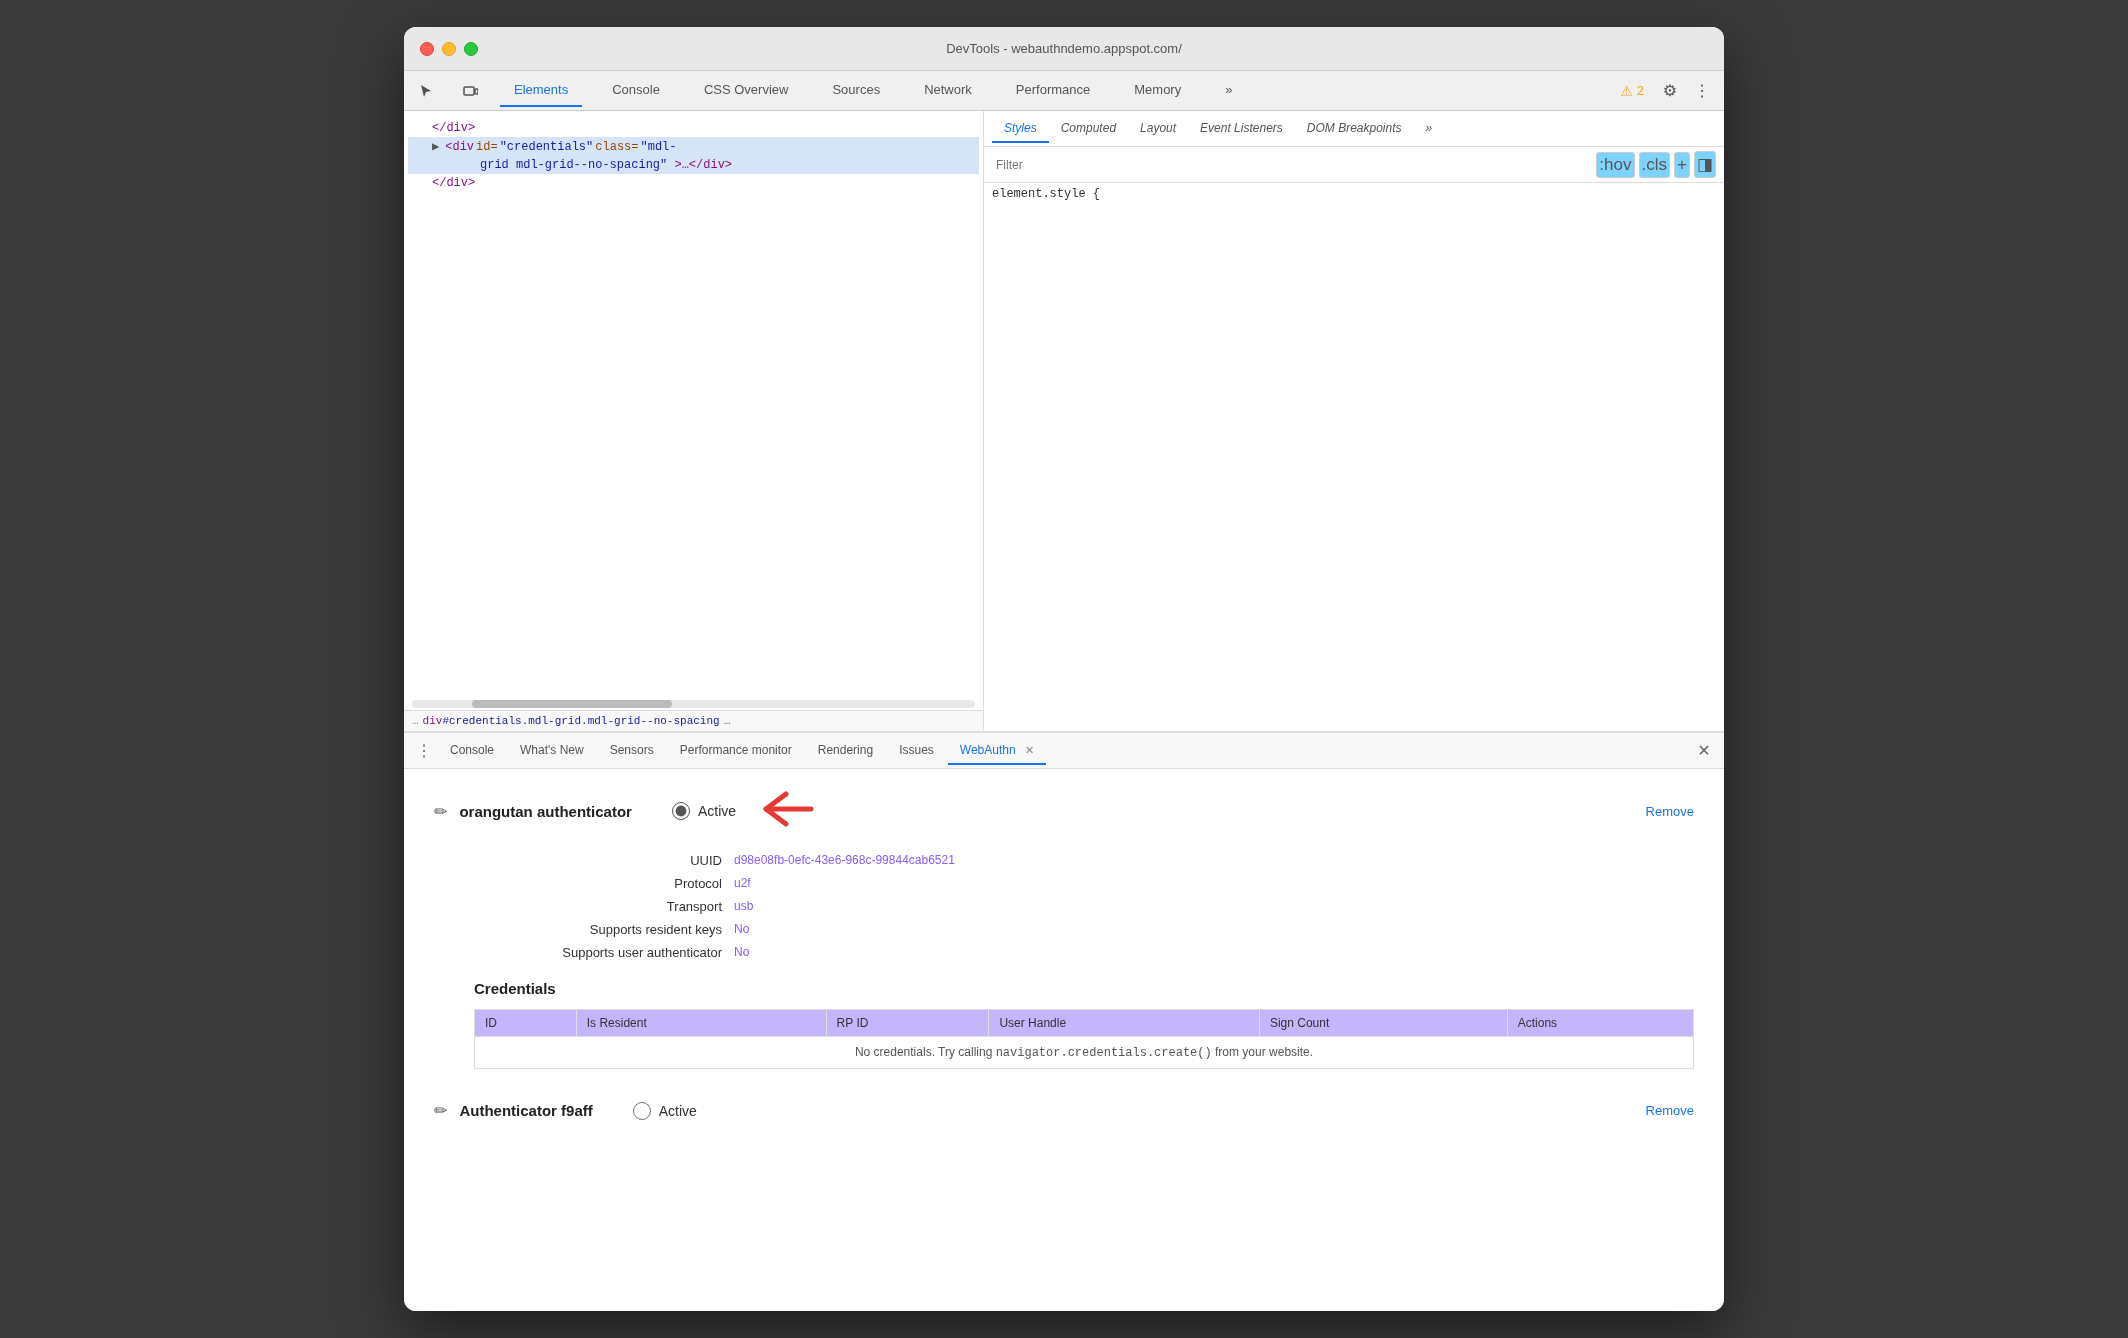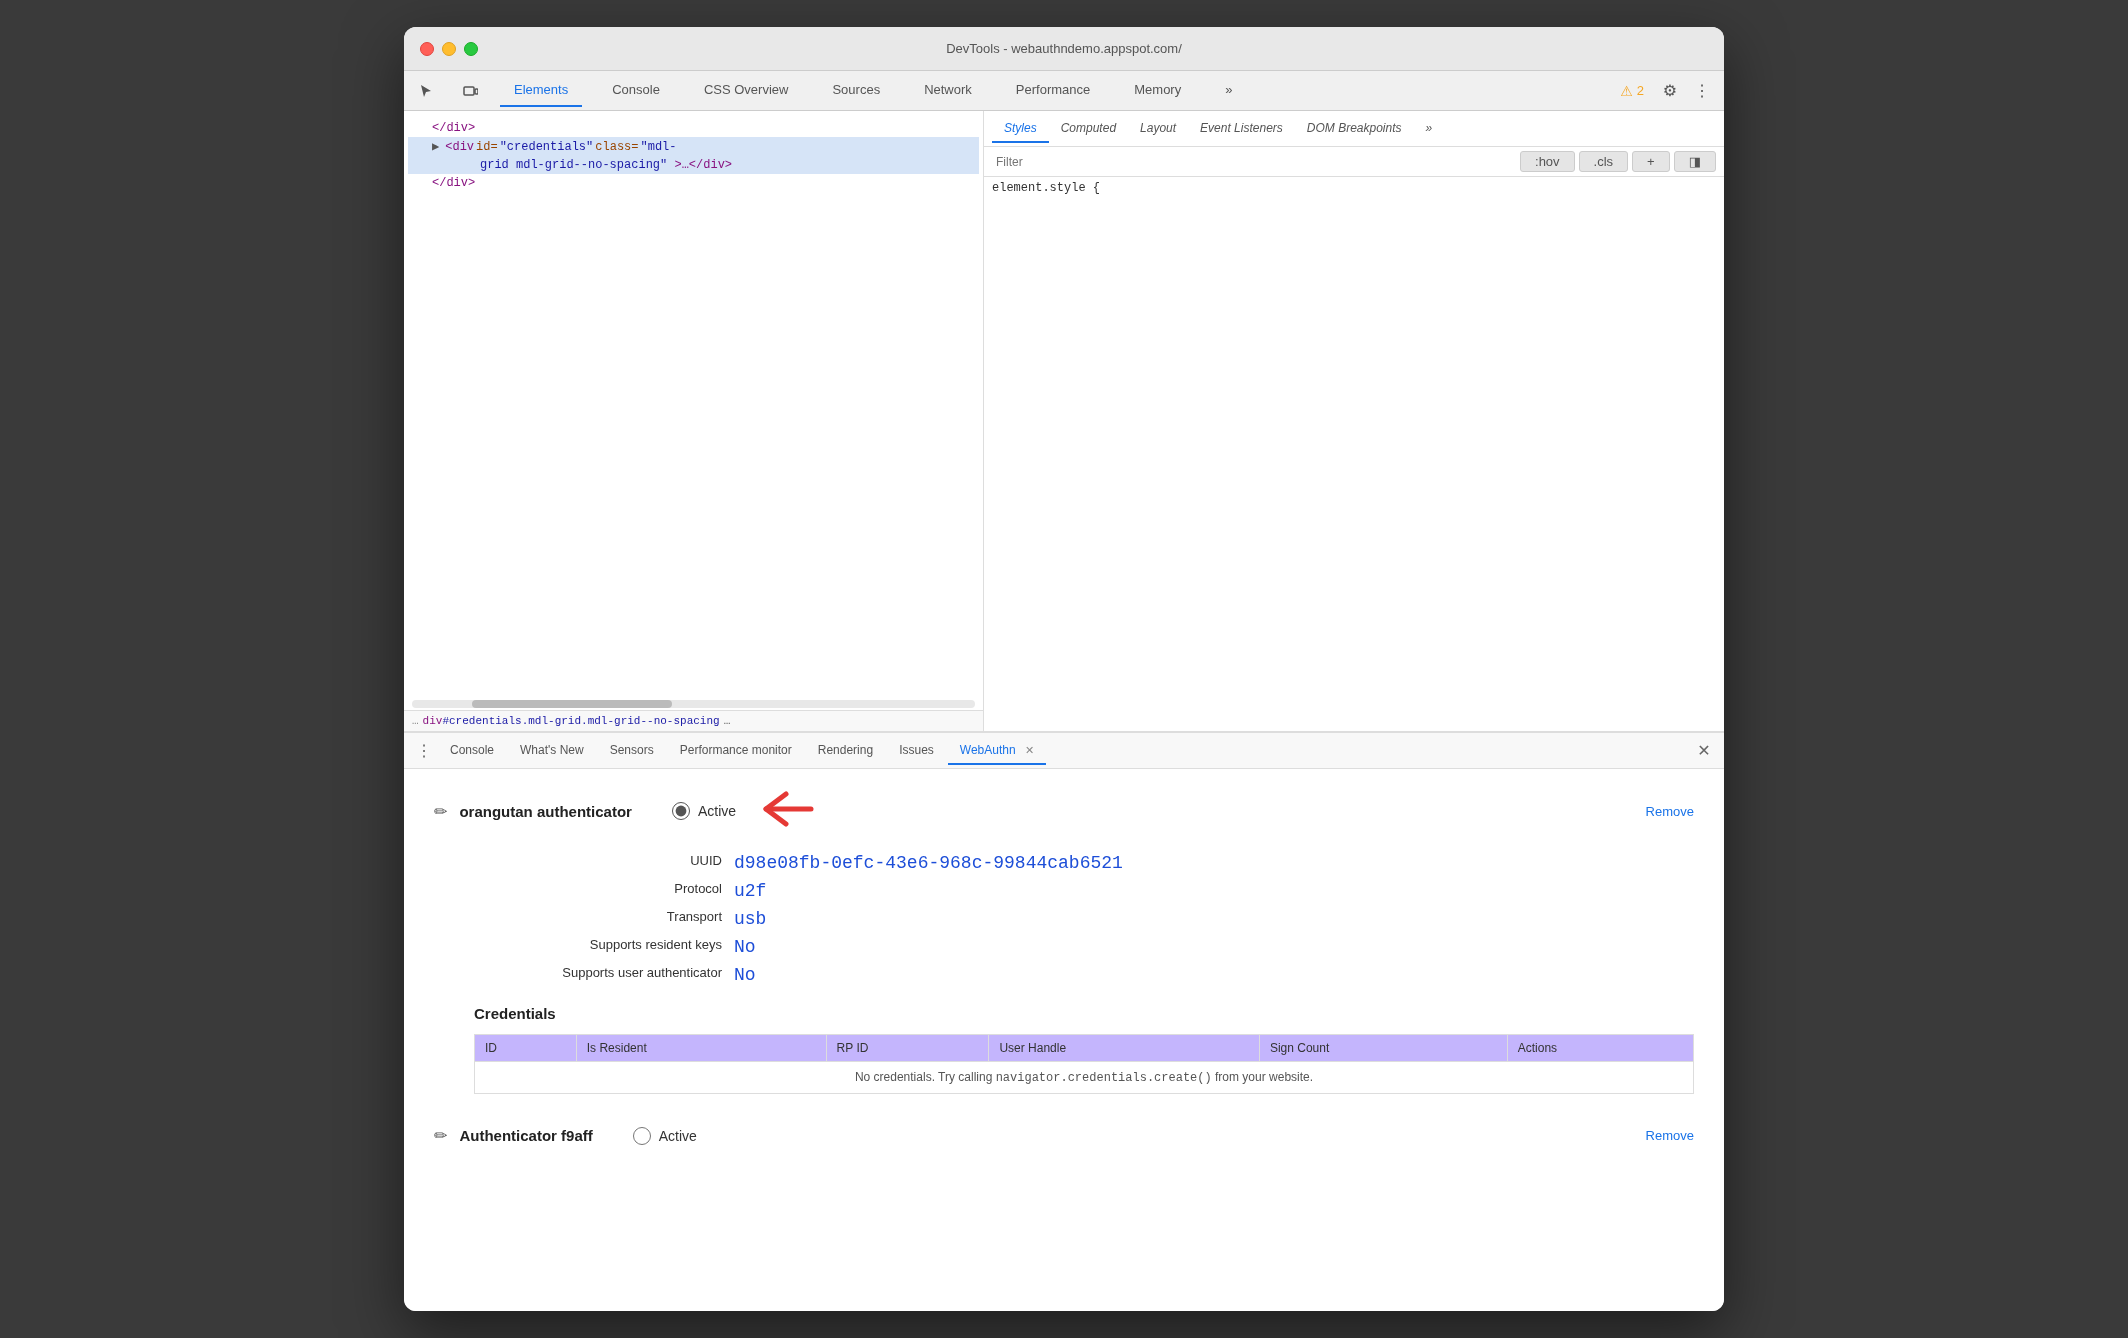--- a/index.html
+++ b/index.html
@@ -190,25 +190,25 @@
     .filter-input {
       flex: 1;
       border: none;
       outline: none;
       font-size: 12px;
       padding: 2px 4px;
       color: #555;
       background: transparent;
     }
     .filter-btn {
-      padding: 2px 14px;
-      font-size: 13px;
+      padding: 2px 2px;
+      font-size: 17px;
       border: 1px solid #ccc;
       border-radius: 3px;
-      background: #e5e5e5;
+      background: #7dd3fc;
       cursor: pointer;
       color: #555;
     }
     .style-rule {
       padding: 4px 8px;
       font-size: 12px;
       font-family: 'Courier New', monospace;
       color: #333;
     }
     
@@ -326,23 +326,22 @@
       margin-left: 40px;
       margin-bottom: 20px;
     }
     .info-label {
       font-size: 13px;
       color: #333;
       text-align: right;
       padding-right: 12px;
     }
     .info-value {
-      font-size: 18px;
-      color: #1d4ed8;
-      font-family: Liberation Mono, monospace;
+      font-size: 12px;
+      color: #8b5cf6;
     }
     
     .credentials-heading {
       font-size: 15px;
       font-weight: 600;
       color: #222;
       margin-bottom: 12px;
     }
     .credentials-table {
       width: 100%;

